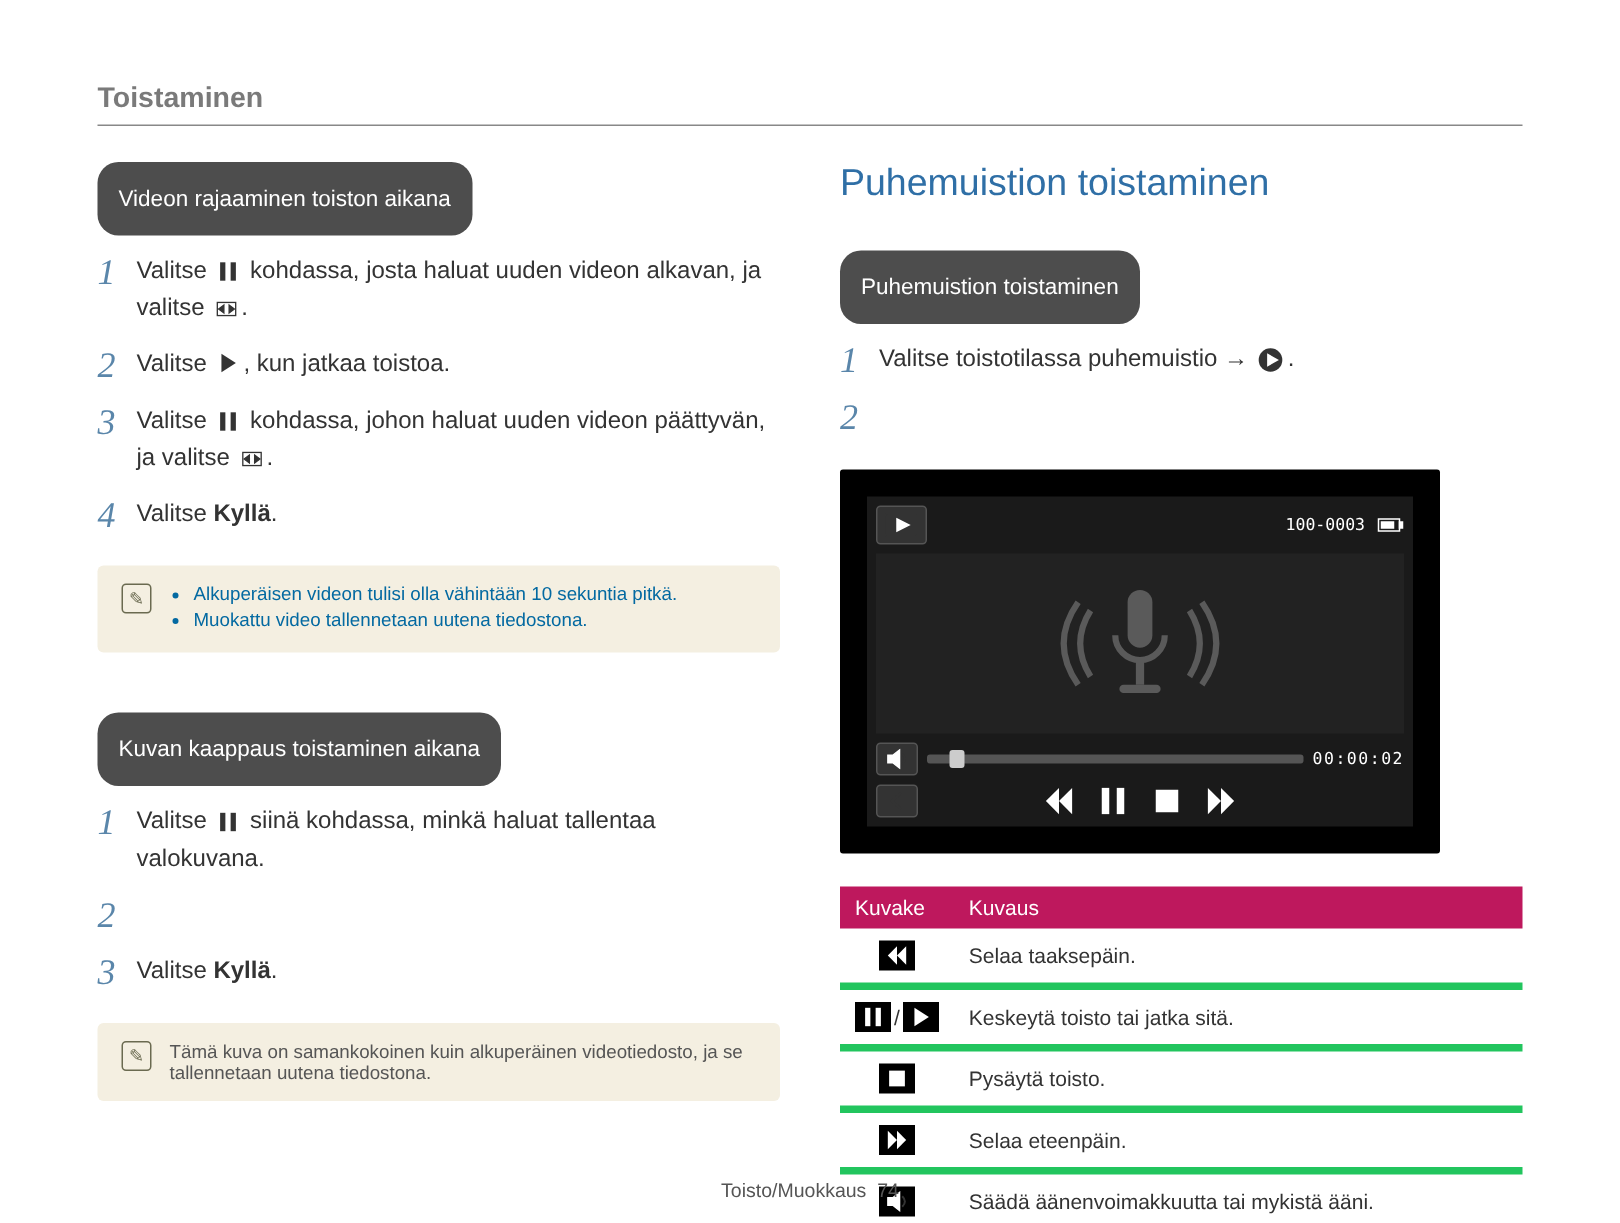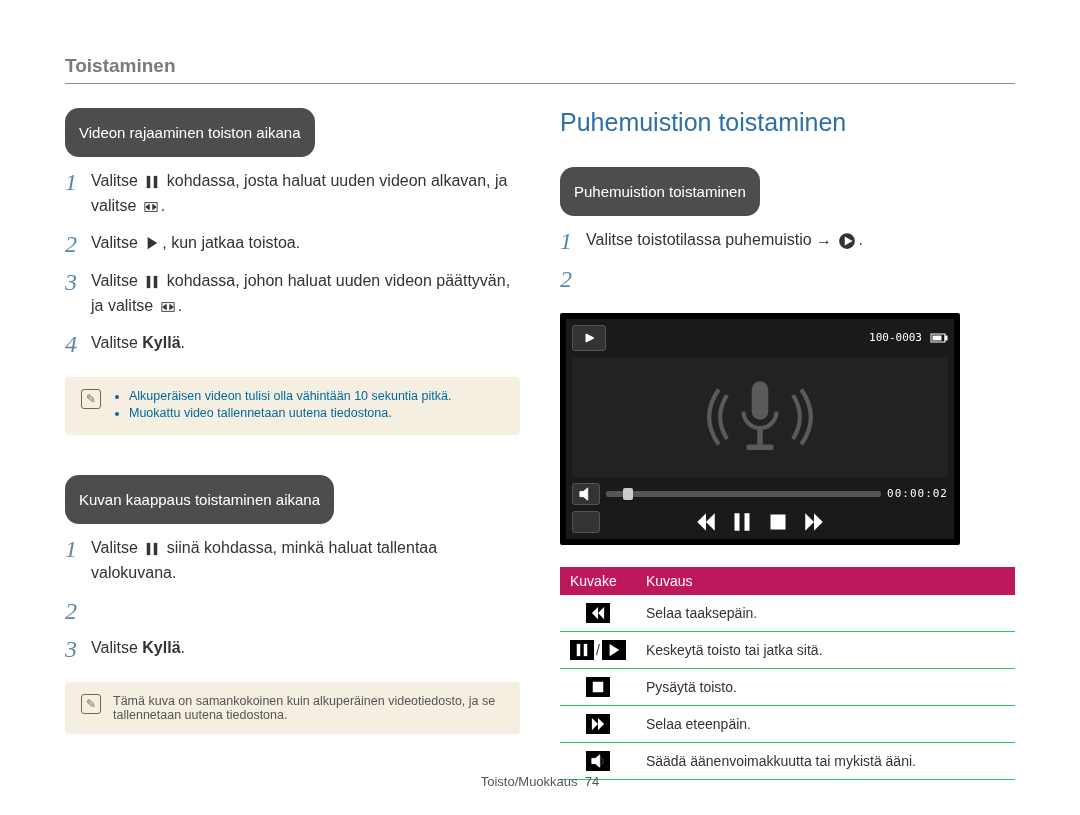--- a/index.html
+++ b/index.html
@@ -18,45 +18,45 @@
   .note { background: #f4efe1; border-radius: 4px; padding: 12px 16px; display: flex; gap: 12px; margin-top: 10px; margin-bottom: 40px; }
   .note-icon { width: 20px; height: 20px; border: 1.5px solid #6a6a50; border-radius: 3px; display: flex; align-items: center; justify-content: center; flex-shrink: 0; font-size: 12px; color: #6a6a50; transform: rotate(0deg); }
   .note-list { list-style: disc; padding-left: 16px; font-size: 12.5px; color: #0369a1; }
   .note-list li { margin-bottom: 3px; }
   .note-text { font-size: 12.5px; color: #555; }
   .h2 { font-size: 25px; color: #2f6fa6; font-weight: 400; margin-bottom: 30px; }
   .inline-icon { display: inline-flex; vertical-align: middle; width: 16px; height: 14px; align-items: center; justify-content: center; margin: 0 2px; }
   .inline-icon svg { width: 100%; height: 100%; }
 
   
-  .device { width: 100%; max-width: 400px; background: #000; padding: 6px; border-radius: 2px; margin: 8px 0 22px 0; }
+  .device { width: 100%; max-width: 400px; background: #000; padding: 18px; border-radius: 2px; margin: 8px 0 22px 0; }
   .device-inner { background: #1a1a1a; padding: 6px; }
   .dev-top { display: flex; justify-content: space-between; align-items: center; margin-bottom: 6px; }
   .chip { background: #333; border: 1px solid #555; border-radius: 3px; width: 34px; height: 26px; display: flex; align-items: center; justify-content: center; }
   .dev-status { display: flex; align-items: center; gap: 8px; color: #fff; font-size: 11px; font-family: monospace; }
   .mic-area { background: #222; height: 120px; display: flex; align-items: center; justify-content: center; margin-bottom: 6px; }
   .mic-area svg { opacity: 0.55; }
   .prog-row { display: flex; align-items: center; gap: 6px; margin-bottom: 6px; }
   .prog-track { flex: 1; height: 6px; background: #555; position: relative; border-radius: 2px; }
   .prog-track::after { content: ""; position: absolute; left: 6%; top: -3px; width: 10px; height: 12px; background: #ccc; border-radius: 2px; }
   .time { color: #fff; font-size: 11px; font-family: monospace; letter-spacing: 1px; }
   .dev-bottom { display: flex; align-items: center; justify-content: space-between; }
   .ctrl-group { display: flex; gap: 16px; align-items: center; }
   .ctrl-group svg { width: 20px; height: 20px; fill: #fff; }
 
   
   .tbl { width: 100%; border-collapse: collapse; font-size: 14px; }
   .tbl th { background: #be185d; color: #fff; text-align: left; font-weight: 400; padding: 6px 10px; }
-  .tbl td { padding: 8px 10px; border-bottom: 1px solid #22c55e; vertical-align: middle; }
+  .tbl td { padding: 8px 10px; border-bottom: 5px solid #22c55e; vertical-align: middle; }
   .tbl td.icon-cell { width: 60px; text-align: center; }
   .tbl td.icon-cell .ibox { display: inline-flex; width: 24px; height: 20px; background: #000; align-items: center; justify-content: center; }
   .tbl td.icon-cell .ibox svg { fill: #fff; width: 14px; height: 14px; }
   .tbl td.icon-cell .stack { display: inline-flex; align-items: center; gap: 2px; }
 
-  .footer { position: absolute; bottom: 26px; left: 0; width: 100%; text-align: center; font-size: 13px; color: #555; }
+  .footer { position: absolute; bottom: 14px; left: 0; width: 100%; text-align: center; font-size: 13px; color: #555; }
 
   
   svg .f { fill: #333; }
 </style>
 </head>
 <body>
 
 <svg width="0" height="0" style="position:absolute">
   <defs>
     <g id="i-pause">

